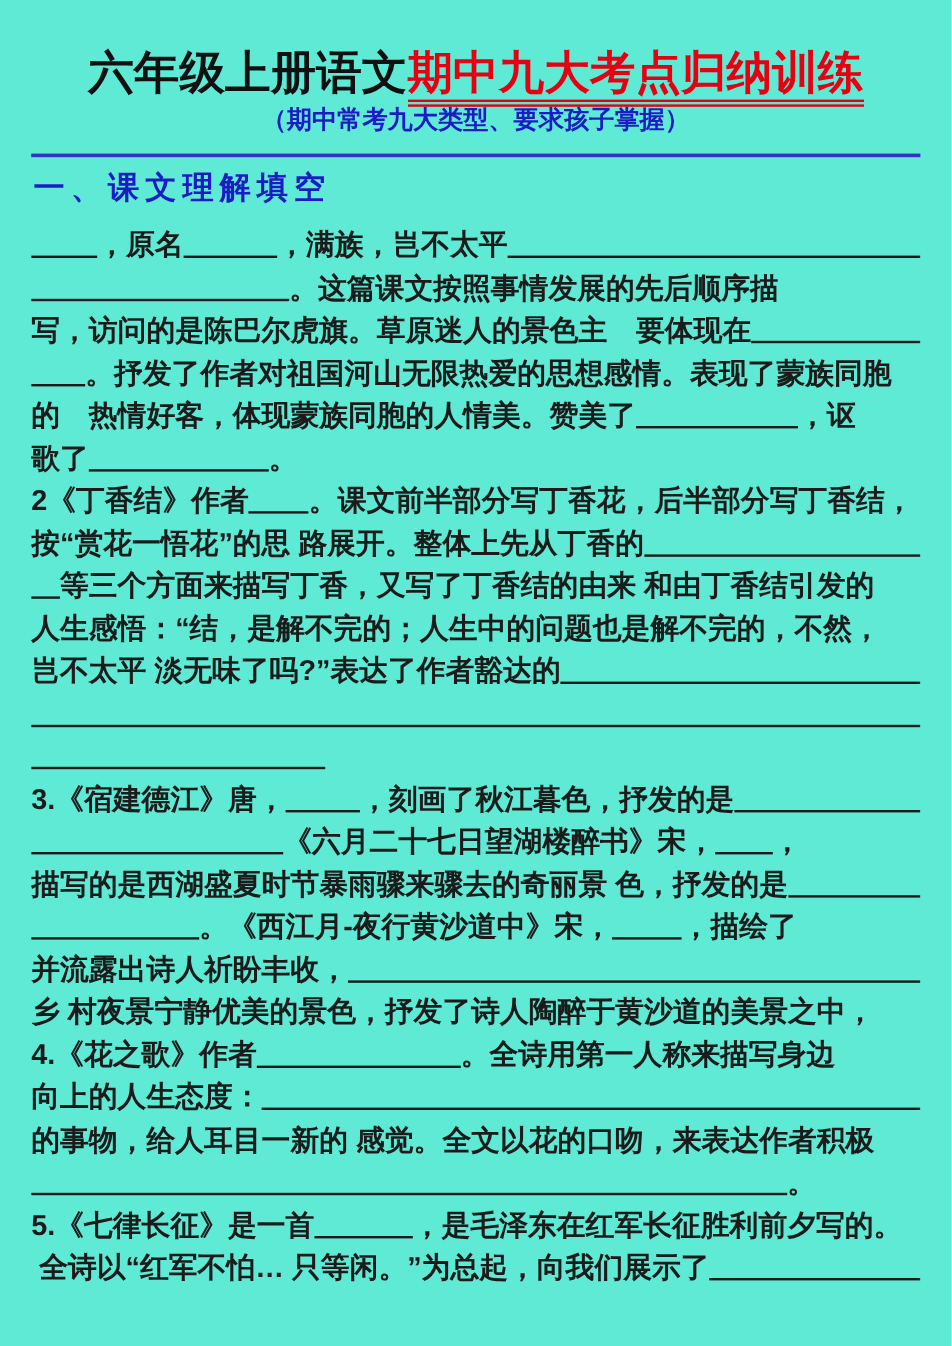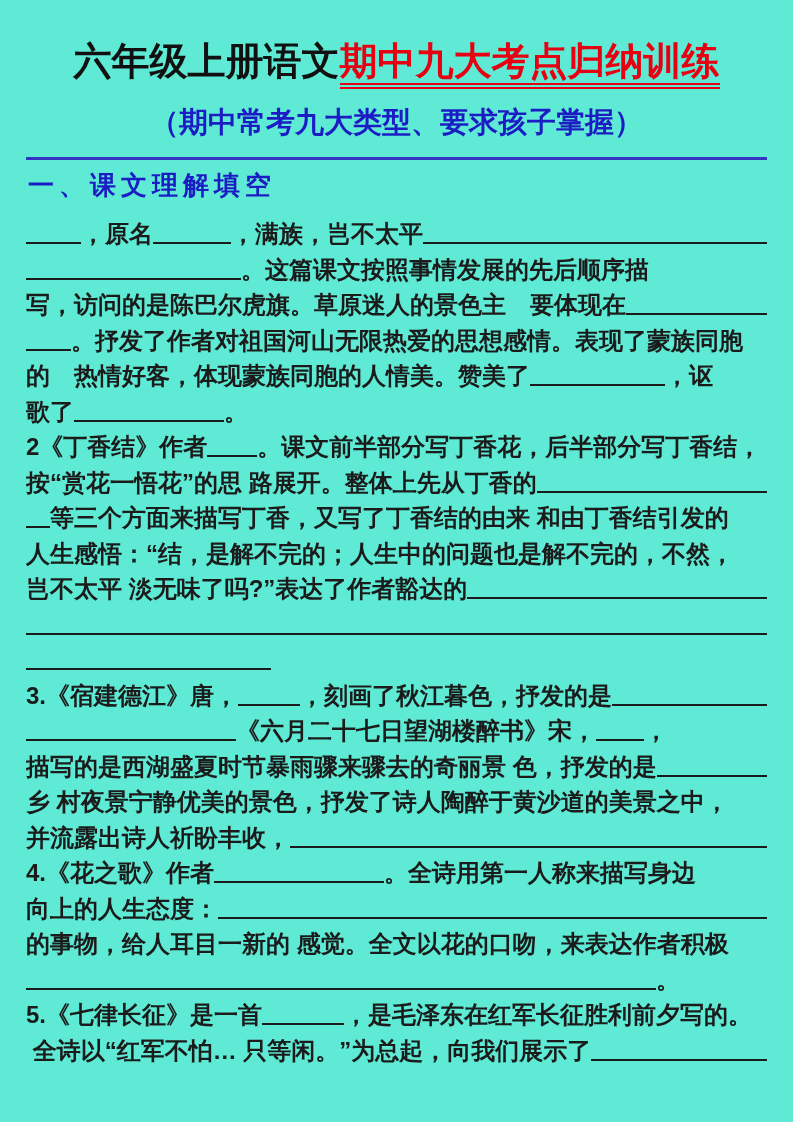--- a/index.html
+++ b/index.html
@@ -32,24 +32,24 @@
   }
   .title-black {
     color: var(--title-black, #111);
   }
   .title-red {
     color: var(--title-red, #e60012);
     border-bottom: 6px double var(--title-red, #e60012);
     padding-bottom: 1px;
   }
   .subtitle {
-    font-size: 29px;
+    font-size: 21px;
     font-weight: 700;
     color: var(--blue, #1c1cc4);
-    margin-top: 17px;
+    margin-top: 0;
     white-space: nowrap;
   }
   .divider {
     border: none;
     border-top: 3px solid var(--divider-blue, #3434c2);
     margin: 14px 0 8px 0;
   }
   .section-heading {
     font-size: 26px;
     font-weight: 800;
@@ -167,25 +167,31 @@
           <span class="blank" style="width: 210px;"></span>
           <span class="txt">《六月二十七日望湖楼醉书》宋，</span>
           <span class="blank" style="width: 48px;"></span>
           <span class="txt">，</span>
         </div>
         <div class="line">
           <span class="txt">描写的是西湖盛夏时节暴雨骤来骤去的奇丽景 色，抒发的是</span>
           <span class="blank fill"></span>
         </div>
         <div class="line">
+          <span class="blank" style="width: 140px;"></span>
+          <span class="txt">。《西江月-夜行黄沙道中》宋，</span>
+          <span class="blank" style="width: 58px;"></span>
+          <span class="txt">，描绘了</span>
+        </div>
+        <div class="line">
+          <span class="txt">并流露出诗人祈盼丰收，</span>
+          <span class="blank fill"></span>
+        </div>
+        <div class="line">
           <span class="txt">乡 村夜景宁静优美的景色，抒发了诗人陶醉于黄沙道的美景之中，</span>
-        </div>
-        <div class="line">
-          <span class="txt">并流露出诗人祈盼丰收，</span>
-          <span class="blank fill"></span>
         </div>
       </div>
       <div class="para">
         <div class="line">
           <span class="txt">4.《花之歌》作者</span>
           <span class="blank" style="width: 170px;"></span>
           <span class="txt">。全诗用第一人称来描写身边</span>
         </div>
         <div class="line">
           <span class="txt">向上的人生态度：</span>

